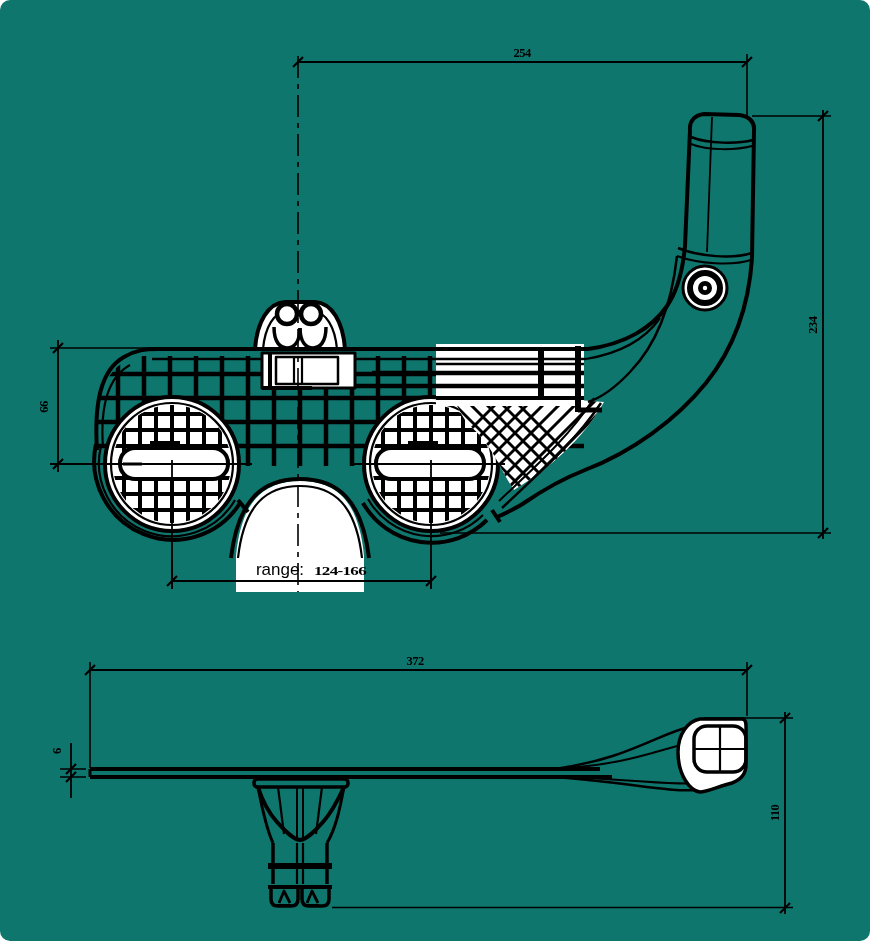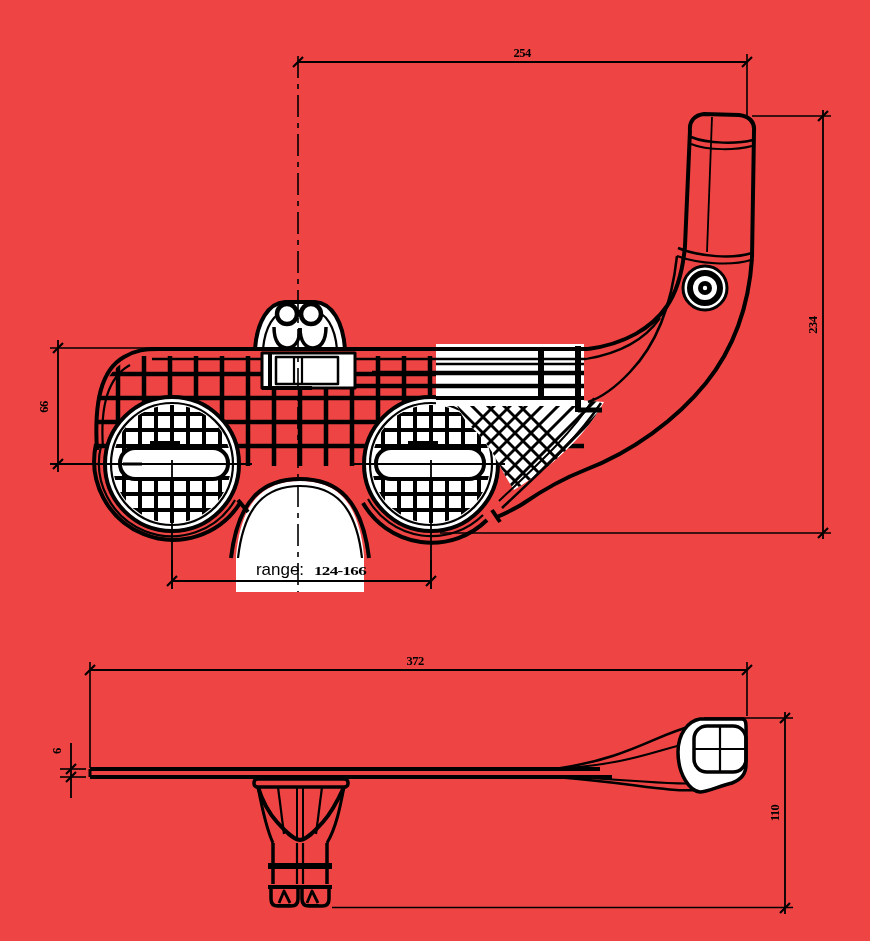--- a/index.html
+++ b/index.html
@@ -1,17 +1,17 @@
 <!DOCTYPE html>
 <html><head>
 <meta charset="utf-8">
 <style>
   html,body{margin:0;padding:0;background:#ffffff;}
-  .canvas{position:relative;width:870px;height:941px;background:#ef4444;overflow:hidden;
-          font-family:"Liberation Sans",sans-serif;}
+  .canvas{position:relative;width:870px;height:941px;background:#0f766e;overflow:hidden;
+          font-family:"Liberation Sans",sans-serif;border-radius:10px;}
   svg{display:block}
   .ln{stroke:#000;fill:none;stroke-linecap:butt;stroke-linejoin:round;}
   .fillw{fill:#fff;}
   .fillb{fill:#000;stroke:none;}
   .dimline{stroke:#000;stroke-width:1.8;fill:none;}
   .extline{stroke:#000;stroke-width:1.6;fill:none;}
   .tick{stroke:#000;stroke-width:2.2;}
   .cl{stroke:#000;stroke-width:1.6;fill:none;stroke-dasharray:22 6 5 6;}
   .dimnum{font-family:"Liberation Serif",serif;font-weight:bold;font-size:12.5px;
           letter-spacing:-0.5px;fill:#000;}

